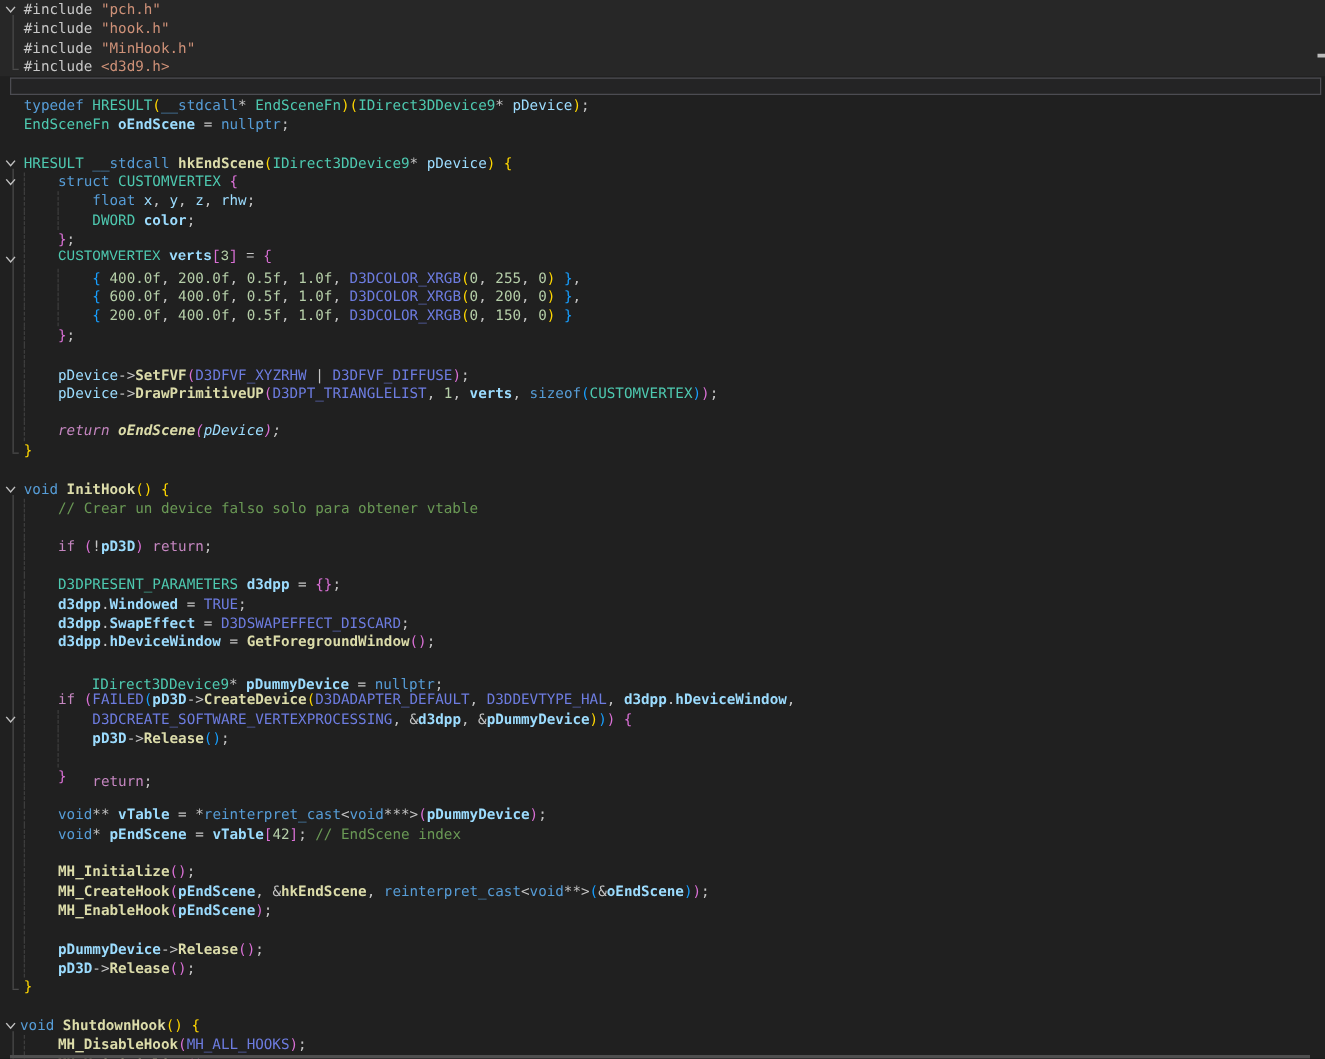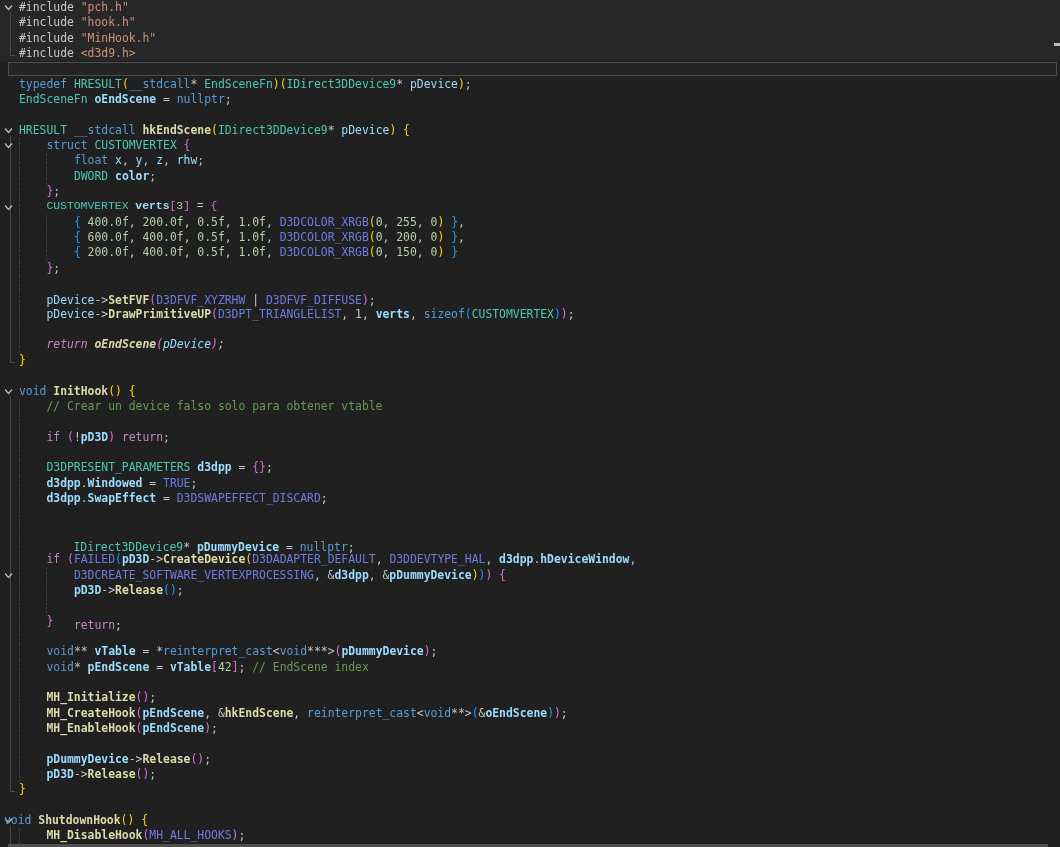--- a/index.html
+++ b/index.html
@@ -121,20 +121,21 @@
     <div class="guide" style="left: 19px; top: 429.52px;"></div>
     <div class="code-line" style="left: 46.44px; top: 429.52px;"><span class="ct">if</span><span class="pl"> </span><span class="b2">(</span><span class="pl">!</span><span class="vb">pD3D</span><span class="b2">)</span><span class="pl"> </span><span class="ct">return</span><span class="pl">;</span></div>
     <div class="guide" style="left: 19px; top: 444.86px;"></div>
     <div class="guide" style="left: 19px; top: 460.2px;"></div>
     <div class="code-line" style="left: 46.44px; top: 460.2px;"><span class="ty">D3DPRESENT_PARAMETERS</span><span class="pl"> </span><span class="vb">d3dpp</span><span class="pl"> = </span><span class="b2">{}</span><span class="pl">;</span></div>
     <div class="guide" style="left: 19px; top: 475.54px;"></div>
     <div class="code-line" style="left: 46.44px; top: 475.54px;"><span class="vb">d3dpp</span><span class="pl">.</span><span class="vb">Windowed</span><span class="pl"> = </span><span class="mc">TRUE</span><span class="pl">;</span></div>
     <div class="guide" style="left: 19px; top: 490.88px;"></div>
     <div class="code-line" style="left: 46.44px; top: 490.88px;"><span class="vb">d3dpp</span><span class="pl">.</span><span class="vb">SwapEffect</span><span class="pl"> = </span><span class="mc">D3DSWAPEFFECT_DISCARD</span><span class="pl">;</span></div>
     <div class="guide" style="left: 19px; top: 506.22px;"></div>
+    <div class="code-line" style="left: 46.44px; top: 506.22px;"><span class="vb">d3dpp</span><span class="pl">.</span><span class="vb">hDeviceWindow</span><span class="pl"> = </span><span class="fn">GetForegroundWindow</span><span class="b2">()</span><span class="pl">;</span></div>
     <div class="guide" style="left: 19px; top: 521.56px;"></div>
     <div class="guide" style="left: 19px; top: 536.9px;"></div>
     <div class="code-line" style="left: 46.44px; top: 540px; margin-left: 27px;"><span class="ty">IDirect3DDevice9</span><span class="pl">* </span><span class="vb">pDummyDevice</span><span class="pl"> = </span><span class="kw">nullptr</span><span class="pl">;</span></div>
     <div class="guide" style="left: 19px; top: 552.24px;"></div>
     <div class="code-line" style="left: 46.44px; top: 552.24px;"><span class="ct">if</span><span class="pl"> </span><span class="b2">(</span><span class="mc">FAILED</span><span class="b3">(</span><span class="vb">pD3D</span><span class="pl">-&gt;</span><span class="fn">CreateDevice</span><span class="b1">(</span><span class="mc">D3DADAPTER_DEFAULT</span><span class="pl">, </span><span class="mc">D3DDEVTYPE_HAL</span><span class="pl">, </span><span class="vb">d3dpp</span><span class="pl">.</span><span class="vb">hDeviceWindow</span><span class="pl">,</span></div>
     <div class="guide" style="left: 19px; top: 567.58px;"></div>
     <div class="guide" style="left: 46.44px; top: 567.58px;"></div>
     <div class="chev" style="top: 567.58px;">
       <svg width="9" height="9" viewBox="0 0 9 9">
         <path d="M1 2.5 L4.5 6.5 L8 2.5" stroke="#c0c0c0" stroke-width="1.2" fill="none"></path>
@@ -165,20 +166,20 @@
     <div class="guide" style="left: 19px; top: 751.66px;"></div>
     <div class="code-line" style="left: 46.44px; top: 751.66px;"><span class="vb">pDummyDevice</span><span class="pl">-&gt;</span><span class="fn">Release</span><span class="b2">()</span><span class="pl">;</span></div>
     <div class="guide" style="left: 19px; top: 767px;"></div>
     <div class="code-line" style="left: 46.44px; top: 767px;"><span class="vb">pD3D</span><span class="pl">-&gt;</span><span class="fn">Release</span><span class="b2">()</span><span class="pl">;</span></div>
     <div class="code-line" style="left: 19px; top: 782.34px;"><span class="b1">}</span></div>
     <div class="chev" style="top: 813.02px;">
       <svg width="9" height="9" viewBox="0 0 9 9">
         <path d="M1 2.5 L4.5 6.5 L8 2.5" stroke="#c0c0c0" stroke-width="1.2" fill="none"></path>
       </svg>
     </div>
-    <div class="code-line" style="left: 4px; top: 813.02px;"><span class="kw">void</span><span class="pl"> </span><span class="fn">ShutdownHook</span><span class="b1">()</span><span class="pl"> </span><span class="b1">{</span></div>
+    <div class="code-line" style="left: 16px; top: 813.02px;"><span class="kw">void</span><span class="pl"> </span><span class="fn">ShutdownHook</span><span class="b1">()</span><span class="pl"> </span><span class="b1">{</span></div>
     <div class="guide" style="left: 19px; top: 828.36px;"></div>
     <div class="code-line" style="left: 46.44px; top: 828.36px;"><span class="fn">MH_DisableHook</span><span class="b2">(</span><span class="mc">MH_ALL_HOOKS</span><span class="b2">)</span><span class="pl">;</span></div>
     <div class="guide" style="left: 19px; top: 843.7px;"></div>
     <div class="code-line" style="left: 46.44px; top: 843.7px;"><span class="fn">MH_Uninitialize</span><span class="b2">()</span><span class="pl">;</span></div>
     <div class="hscroll"></div>
     <div class="ovr-cursor"></div>
   </div>
 
 </body></html>

